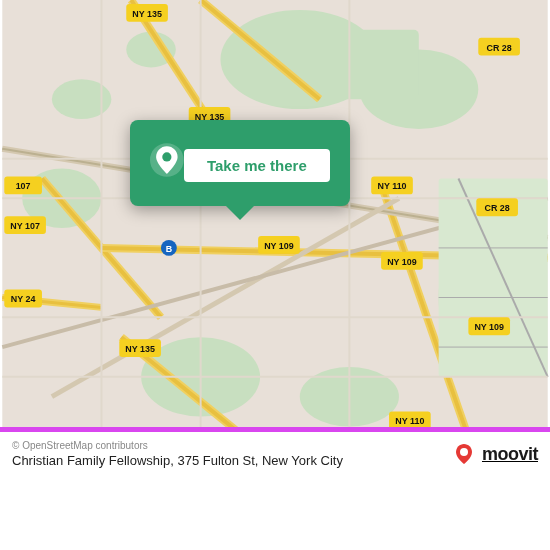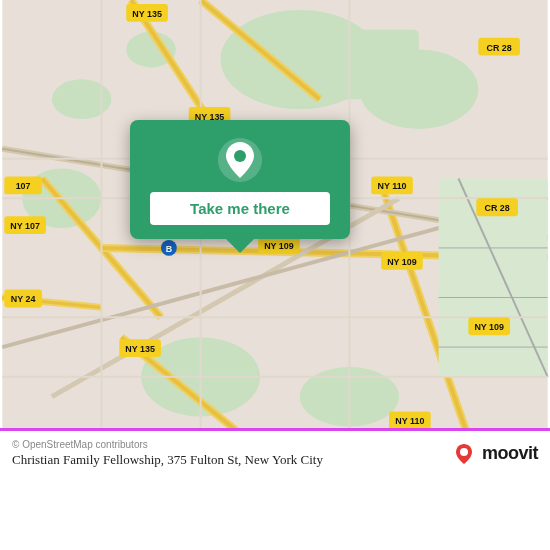--- a/index.html
+++ b/index.html
@@ -22,21 +22,20 @@
 
     
     #popup-card {
       position: absolute;
       top: 120px;
       left: 130px;
       width: 220px;
       background: #2e9e6b;
       border-radius: 8px;
       display: flex;
-      flex-direction: column;
       align-items: center;
       padding: 18px 20px 14px;
       box-shadow: 0 4px 16px rgba(0,0,0,0.35);
       z-index: 10;
     }
 
     #popup-card::after {
       content: '';
       position: absolute;
       bottom: -14px;
@@ -71,45 +70,45 @@
       position: absolute;
       bottom: 0;
       left: 0;
       width: 100%;
       background: white;
       padding: 8px 12px 8px 12px;
       display: flex;
       align-items: center;
       justify-content: space-between;
       z-index: 20;
-      border-top: 3px solid #d946ef;
+      border-top: 5px solid #d946ef;
     }
 
     #bottom-left {
       display: flex;
       flex-direction: column;
     }
 
     #copyright-text {
       font-size: 10px;
       color: #888;
       margin-bottom: 2px;
     }
 
     #address-text {
       font-size: 13px;
       color: #222;
       font-weight: 400;
-      font-family: Liberation Serif, serif;
     }
 
     #moovit-logo {
       display: flex;
       align-items: center;
       gap: 6px;
+      text-decoration: underline;
     }
 
     .moovit-pin {
       width: 24px;
       height: 24px;
     }
 
     .moovit-text {
       font-size: 18px;
       font-weight: 700;

